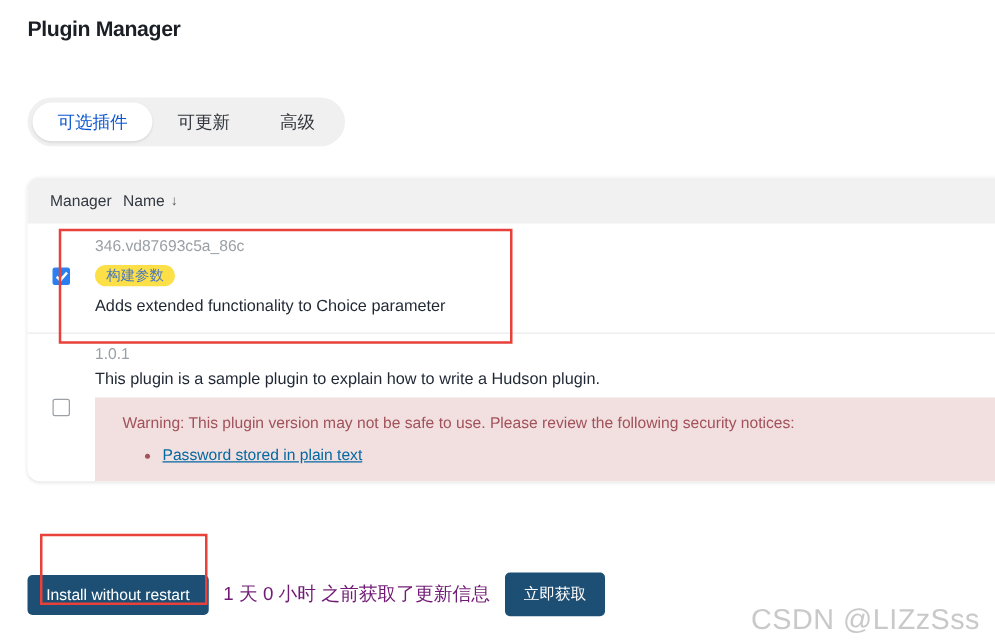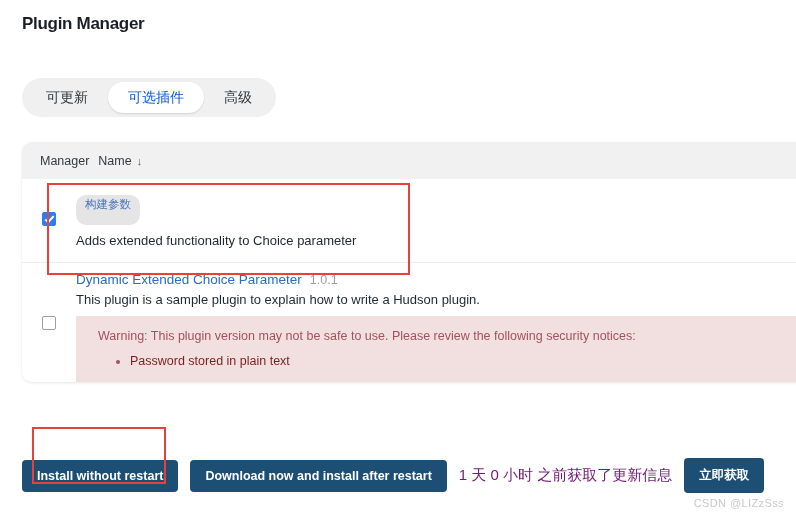--- a/index.html
+++ b/index.html
@@ -120,25 +120,25 @@
     text-decoration: none;
     cursor: pointer;
   }
   .plugin-version {
     color: #9aa0a6;
     font-size: 12.5px;
   }
   .labels-line { margin-top: 5px; }
   .plugin-tag {
     display: inline-block;
-    background: #e5e5e5;
+    background: #fde047;
     color: #4a76bd;
     font-size: 11.5px;
     border-radius: 10px;
-    padding: 2px 9px 14px 9px;
+    padding: 2px 9px 1px 9px;
     line-height: 1.25;
   }
   .plugin-excerpt {
     margin-top: 7px;
     font-size: 13px;
     color: #1f2733;
     line-height: 1.35;
   }
   #row-dynamic-extended-choice .plugin-excerpt { margin-top: 2px; }
 
@@ -178,39 +178,40 @@
     font-size: 12.5px;
   }
   .security-warning .warn-text { line-height: 1.4; }
   .security-warning ul {
     margin: 9px 0 0 0;
     padding-left: 32px;
   }
   .security-warning li { margin: 0; }
   .security-warning li::marker { color: #a1525a; }
   .security-warning a {
-    color: #7f1d1d;
+    color: #0369a1;
+    text-decoration: underline;
     font-size: 12.5px;
     cursor: pointer;
   }
 
   
   #footer-bar {
     position: absolute;
     left: 22px;
     top: 458px;
     display: flex;
     align-items: center;
     gap: 12px;
   }
   .btn-primary {
     background: #1c4f73;
     color: #ffffff;
     font-size: 12.5px;
-    font-weight: bold;
+    font-weight: normal;
     border: none;
     border-radius: 4px;
     padding: 9px 15px;
     cursor: pointer;
     font-family: "Liberation Sans", "DejaVu Sans", sans-serif;
     white-space: nowrap;
   }
   #update-status-text {
     font-size: 15px;
     color: #701a75;
@@ -225,87 +226,86 @@
     pointer-events: none;
   }
   #annot-row1 { left: 47px; top: 183px; width: 363px; height: 92px; }
   #annot-install-btn { left: 32px; top: 427px; width: 134px; height: 57px; }
 
   
   #watermark {
     position: absolute;
     right: 12px;
     bottom: 6px;
-    font-size: 11px;
+    font-size: 23px;
     color: #c9c9c9;
     letter-spacing: 0.4px;
     font-family: "Liberation Sans", "DejaVu Sans", sans-serif;
   }
 </style>
 </head>
 <body>
 
 <div id="page-title">Plugin Manager</div>
 
 <div id="tab-bar">
+  <div class="tab active">可选插件</div>
   <div class="tab">可更新</div>
-  <div class="tab active">可选插件</div>
   <div class="tab">高级</div>
 </div>
 
 <div id="plugin-card">
 
   <div id="table-head">
     <span>Manager</span>
     <span class="col-name">
       <span>Name</span>
       <span class="sort-arrow">↓</span>
     </span>
   </div>
 
   <div class="plugin-row" id="row-extended-choice">
     <div class="cell-install">
       <div class="checkbox checked"></div>
     </div>
     <div class="cell-body">
       <div class="plugin-title-line">
+        <span class="plugin-version">346.vd87693c5a_86c</span>
       </div>
       <div class="labels-line">
         <span class="plugin-tag">构建参数</span>
       </div>
       <div class="plugin-excerpt">Adds extended functionality to Choice parameter</div>
     </div>
   </div>
 
   <div class="plugin-row" id="row-dynamic-extended-choice">
     <div class="cell-install">
       <div class="checkbox"></div>
     </div>
     <div class="cell-body">
       <div class="plugin-title-line">
-        <a class="plugin-name">Dynamic Extended Choice Parameter</a>
         <span class="plugin-version">1.0.1</span>
       </div>
       <div class="plugin-excerpt">This plugin is a sample plugin to explain how to write a Hudson plugin.</div>
       <div class="security-warning">
         <div class="warn-text">Warning: This plugin version may not be safe to use. Please review the following security notices:</div>
         <ul>
           <li>
             <a>Password stored in plain text</a>
           </li>
         </ul>
       </div>
     </div>
   </div>
 
 </div>
 
 <div id="footer-bar">
   <button class="btn-primary">Install without restart</button>
-  <button class="btn-primary">Download now and install after restart</button>
   <span id="update-status-text">1 天 0 小时 之前获取了更新信息</span>
   <button class="btn-primary">立即获取</button>
 </div>
 
 <div class="annot-rect" id="annot-row1"></div>
 <div class="annot-rect" id="annot-install-btn"></div>
 
 <div id="watermark">CSDN @LIZzSss</div>
 
 </body></html>

